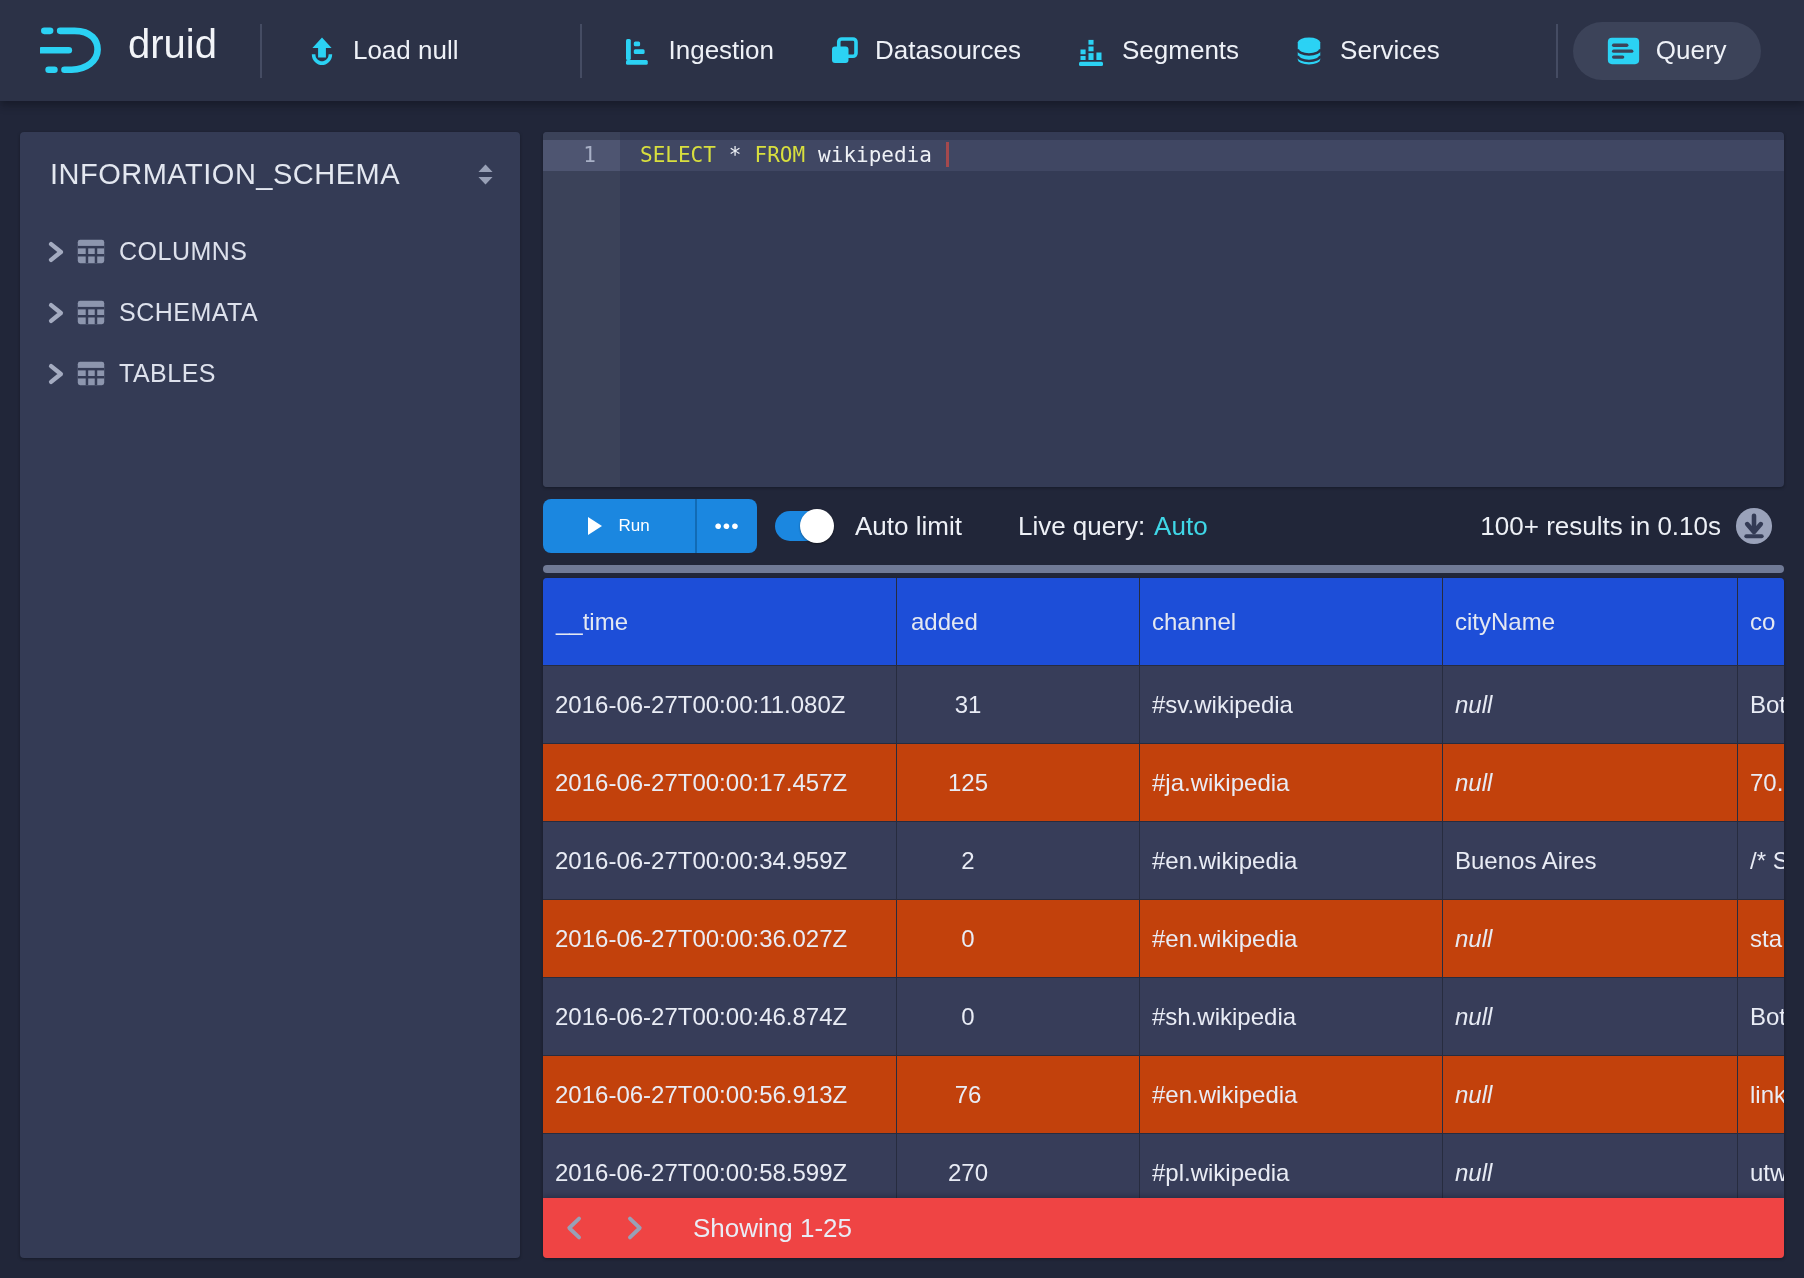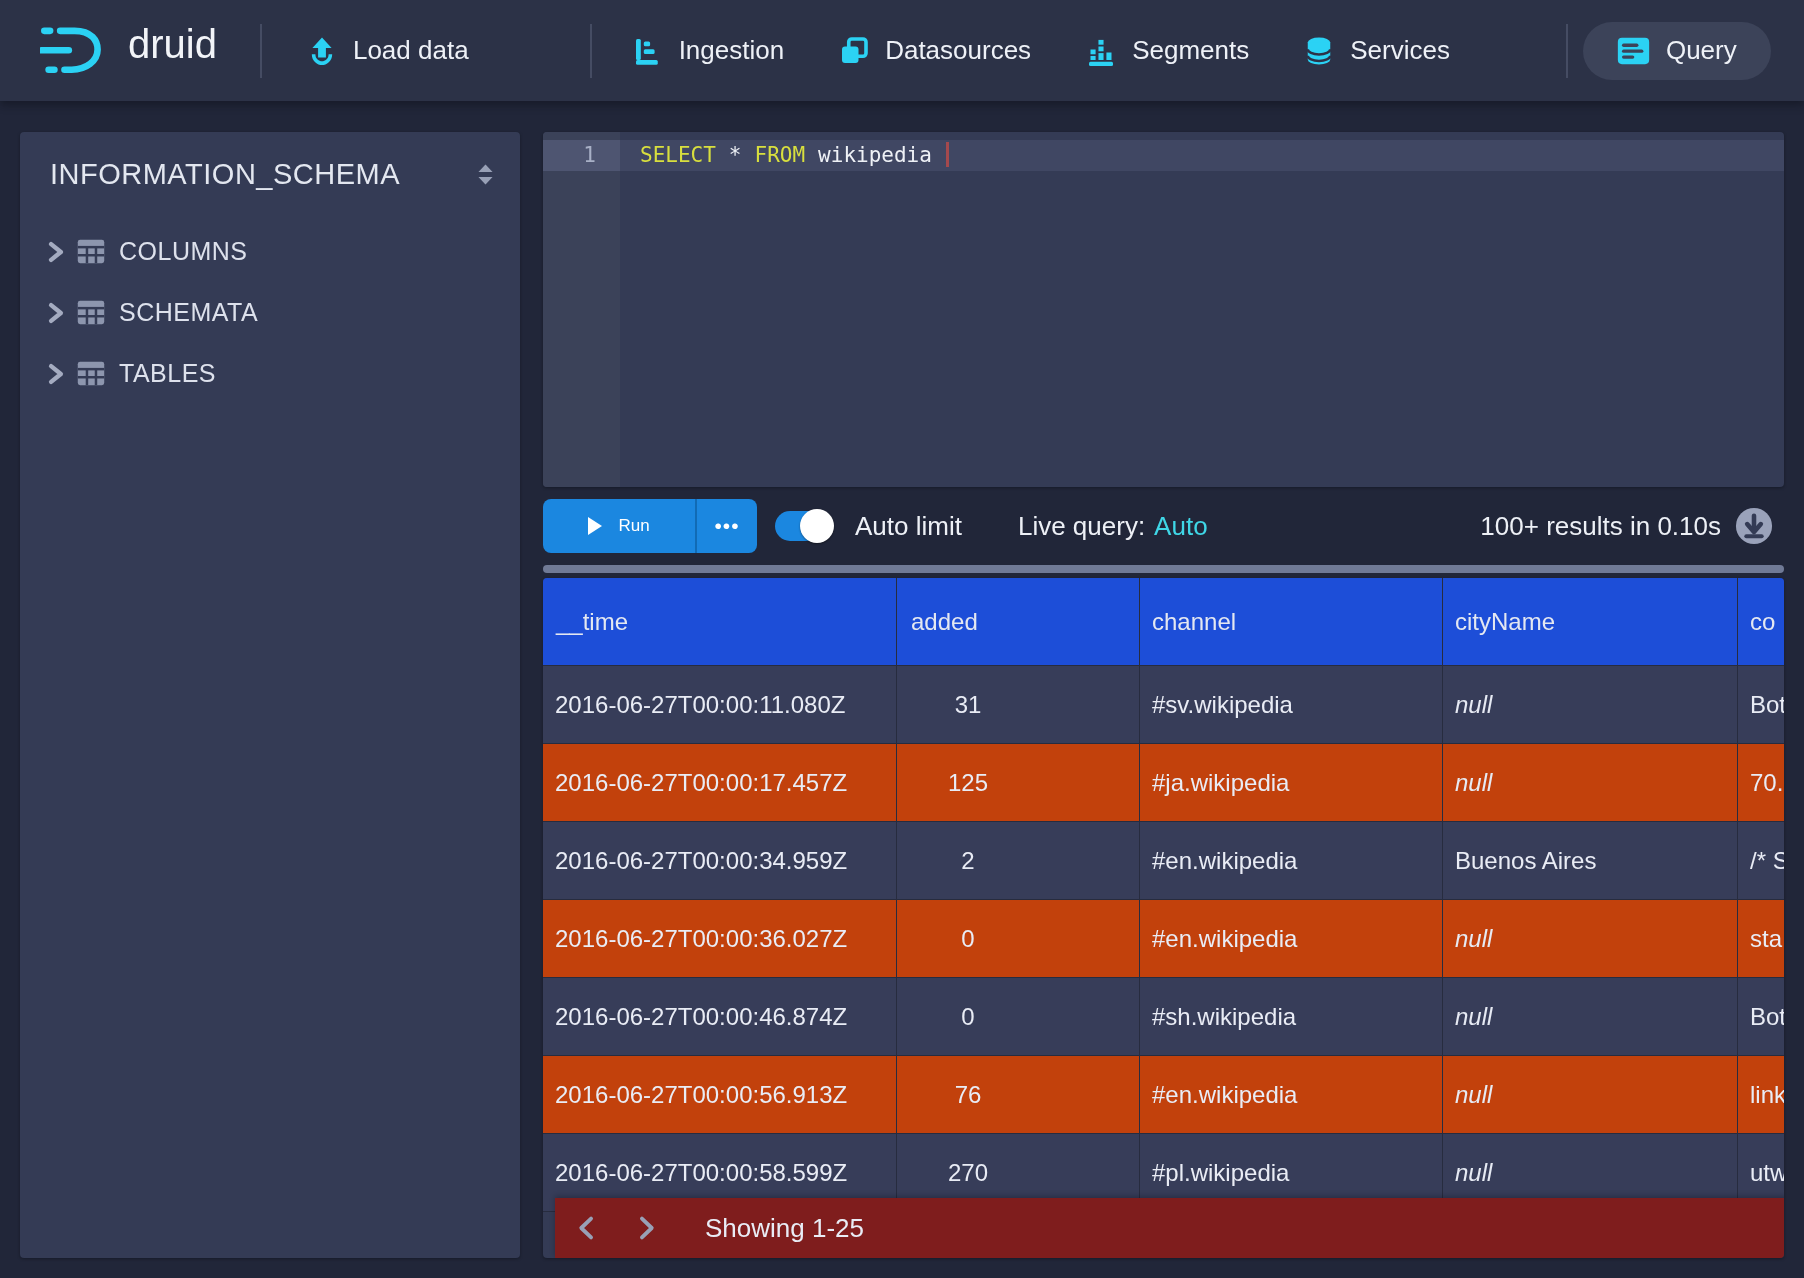--- a/index.html
+++ b/index.html
@@ -102,22 +102,22 @@
   .thead .tcell { color:#e4e8f1; cursor:pointer; }
   .thead .c0 { padding-left:13px; }
   .trow { height:78px; border-bottom:1px solid #272c3f; }
   .trow.light { background:#373d59; }
   .trow.dark { background:#c2410c; }
   .tcell.c1 { justify-content:center; padding-left:0; padding-right:100px; }
   .thead .tcell.c1 { justify-content:flex-start; padding-left:14px; padding-right:0; }
   .tcell.null { font-style:italic; color:#e6eaf3; }
 
   
-  .tfoot { position:absolute; left:12px; bottom:0; width:1241px; height:60px;
-    background:#7f1d1d; display:flex; align-items:center;
+  .tfoot { position:absolute; left:0; bottom:0; width:1241px; height:60px;
+    background:#ef4444; display:flex; align-items:center;
     box-shadow:0 -2px 5px rgba(10,13,22,.3); }
   .pg-btn { width:34px; height:34px; display:flex; align-items:center;
     justify-content:center; cursor:pointer; }
   .pg-prev { margin-left:14px; }
   .pg-next { margin-left:26px; }
   .showing { font-size:26px; color:#e9ecf5; margin-left:42px; }
 </style>
 </head>
 <body>
 
@@ -138,21 +138,21 @@
 
   <div class="nav-divider d1"></div>
 
   <div class="nav-item">
     <span>
       <svg width="30" height="30" viewBox="0 0 20 20" fill="#2bd2f4">
         <path d="M10 1 L16.4 8 H12.6 V14.4 H7.4 V8 H3.6 Z"></path>
         <path d="M3.2 12.2 C3.2 17 7 19.4 10 19.4 C13 19.4 16.8 17 16.8 12.2 L14.4 12.2 C14.4 15.4 12 16.9 10 16.9 C8 16.9 5.6 15.4 5.6 12.2 Z"></path>
       </svg>
     </span>
-    <span>Load data</span>
+    <span>Load null</span>
   </div>
 
   <div class="nav-divider d2"></div>
 
   <div class="nav-item">
     <span>
       <svg width="30" height="30" viewBox="0 0 20 20" fill="#2bd2f4">
         <rect x="2" y="2" width="3.2" height="14" rx="1"></rect>
         <rect x="7.2" y="3.6" width="4.2" height="3.2" rx="1"></rect>
         <rect x="7.2" y="8.8" width="7.2" height="3.2" rx="1"></rect>

